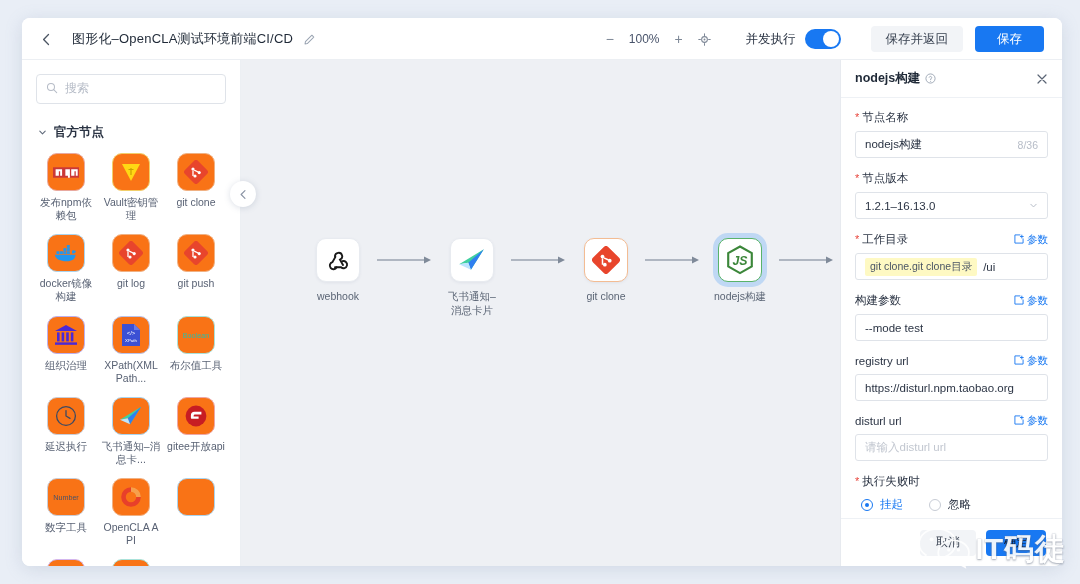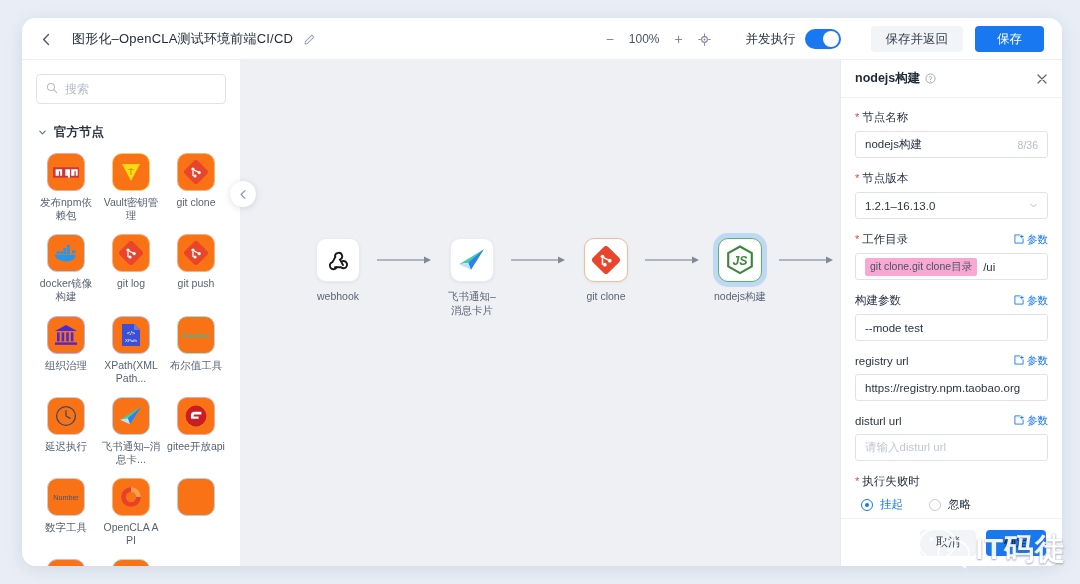--- a/index.html
+++ b/index.html
@@ -13,21 +13,21 @@
     position: relative;
     width: 1080px; height: 584px;
     background: #e9eef6;
   }
   
   .app-card {
     position: absolute;
     left: 22px; top: 18px;
     width: 1040px; height: 548px;
     background: #ffffff;
-    border-radius: 14px;
+    border-radius: 8px;
     box-shadow: 0 3px 18px rgba(110,130,160,.20);
     overflow: hidden;
     display: flex;
     flex-direction: column;
   }
   
   .topbar {
     height: 42px;
     flex: 0 0 42px;
     background: #fff;
@@ -146,21 +146,21 @@
     border: 1px solid #dfe3e9;
     border-radius: 4px;
     display: flex; align-items: center;
     padding: 0 9px;
     gap: 7px;
   }
   .search-box input {
     border: none; outline: none;
     font-size: 12px;
     color: #333;
-    font-family: Liberation Serif, serif;
+    font-family: Liberation Mono, monospace;
     width: 100%;
     background: transparent;
   }
   .search-box input::placeholder { color: #b6bcc7; }
   .group-header {
     display: flex; align-items: center; gap: 7px;
     margin: 20px 0 12px 2px;
     font-size: 12.5px;
     color: #2b3444;
     font-weight: bold;
@@ -343,21 +343,21 @@
     color: #b6bcc7;
     font-size: 10.5px;
   }
   .input .chevron {
     margin-left: auto;
     color: #b6bcc7;
     display: flex; align-items: center;
   }
   .input .placeholder { color: #c2c7d0; }
   .tag-chip {
-    background: #f9a8d4;
+    background: #fef9c3;
     border-radius: 2px;
     padding: 2px 5px;
     font-size: 10.5px;
     color: #4a5costs;
     color: #4a5565;
     margin-right: 6px;
     white-space: nowrap;
   }
   .radio-row {
     display: flex;
@@ -868,21 +868,21 @@
               <span>
                 <svg width="10" height="10" viewBox="0 0 11 11">
                       <path d="M1 1 H7 M1 1 V10 H10 V5" fill="none" stroke="#1878f2" stroke-width="1"></path>
                       <path d="M8.6 1.2 V4.4 M7 2.8 H10.2" stroke="#1878f2" stroke-width="1" stroke-linecap="round"></path>
                     </svg>
               </span>
               <span>参数</span>
             </span>
           </div>
           <div class="input">
-            <span>https://registry.npm.taobao.org</span>
+            <span>https://disturl.npm.taobao.org</span>
           </div>
         </div>
 
         <div class="field">
           <div class="field-label-row">
             <span class="field-label">disturl url</span>
             <span class="param-link">
               <span>
                 <svg width="10" height="10" viewBox="0 0 11 11">
                       <path d="M1 1 H7 M1 1 V10 H10 V5" fill="none" stroke="#1878f2" stroke-width="1"></path>

